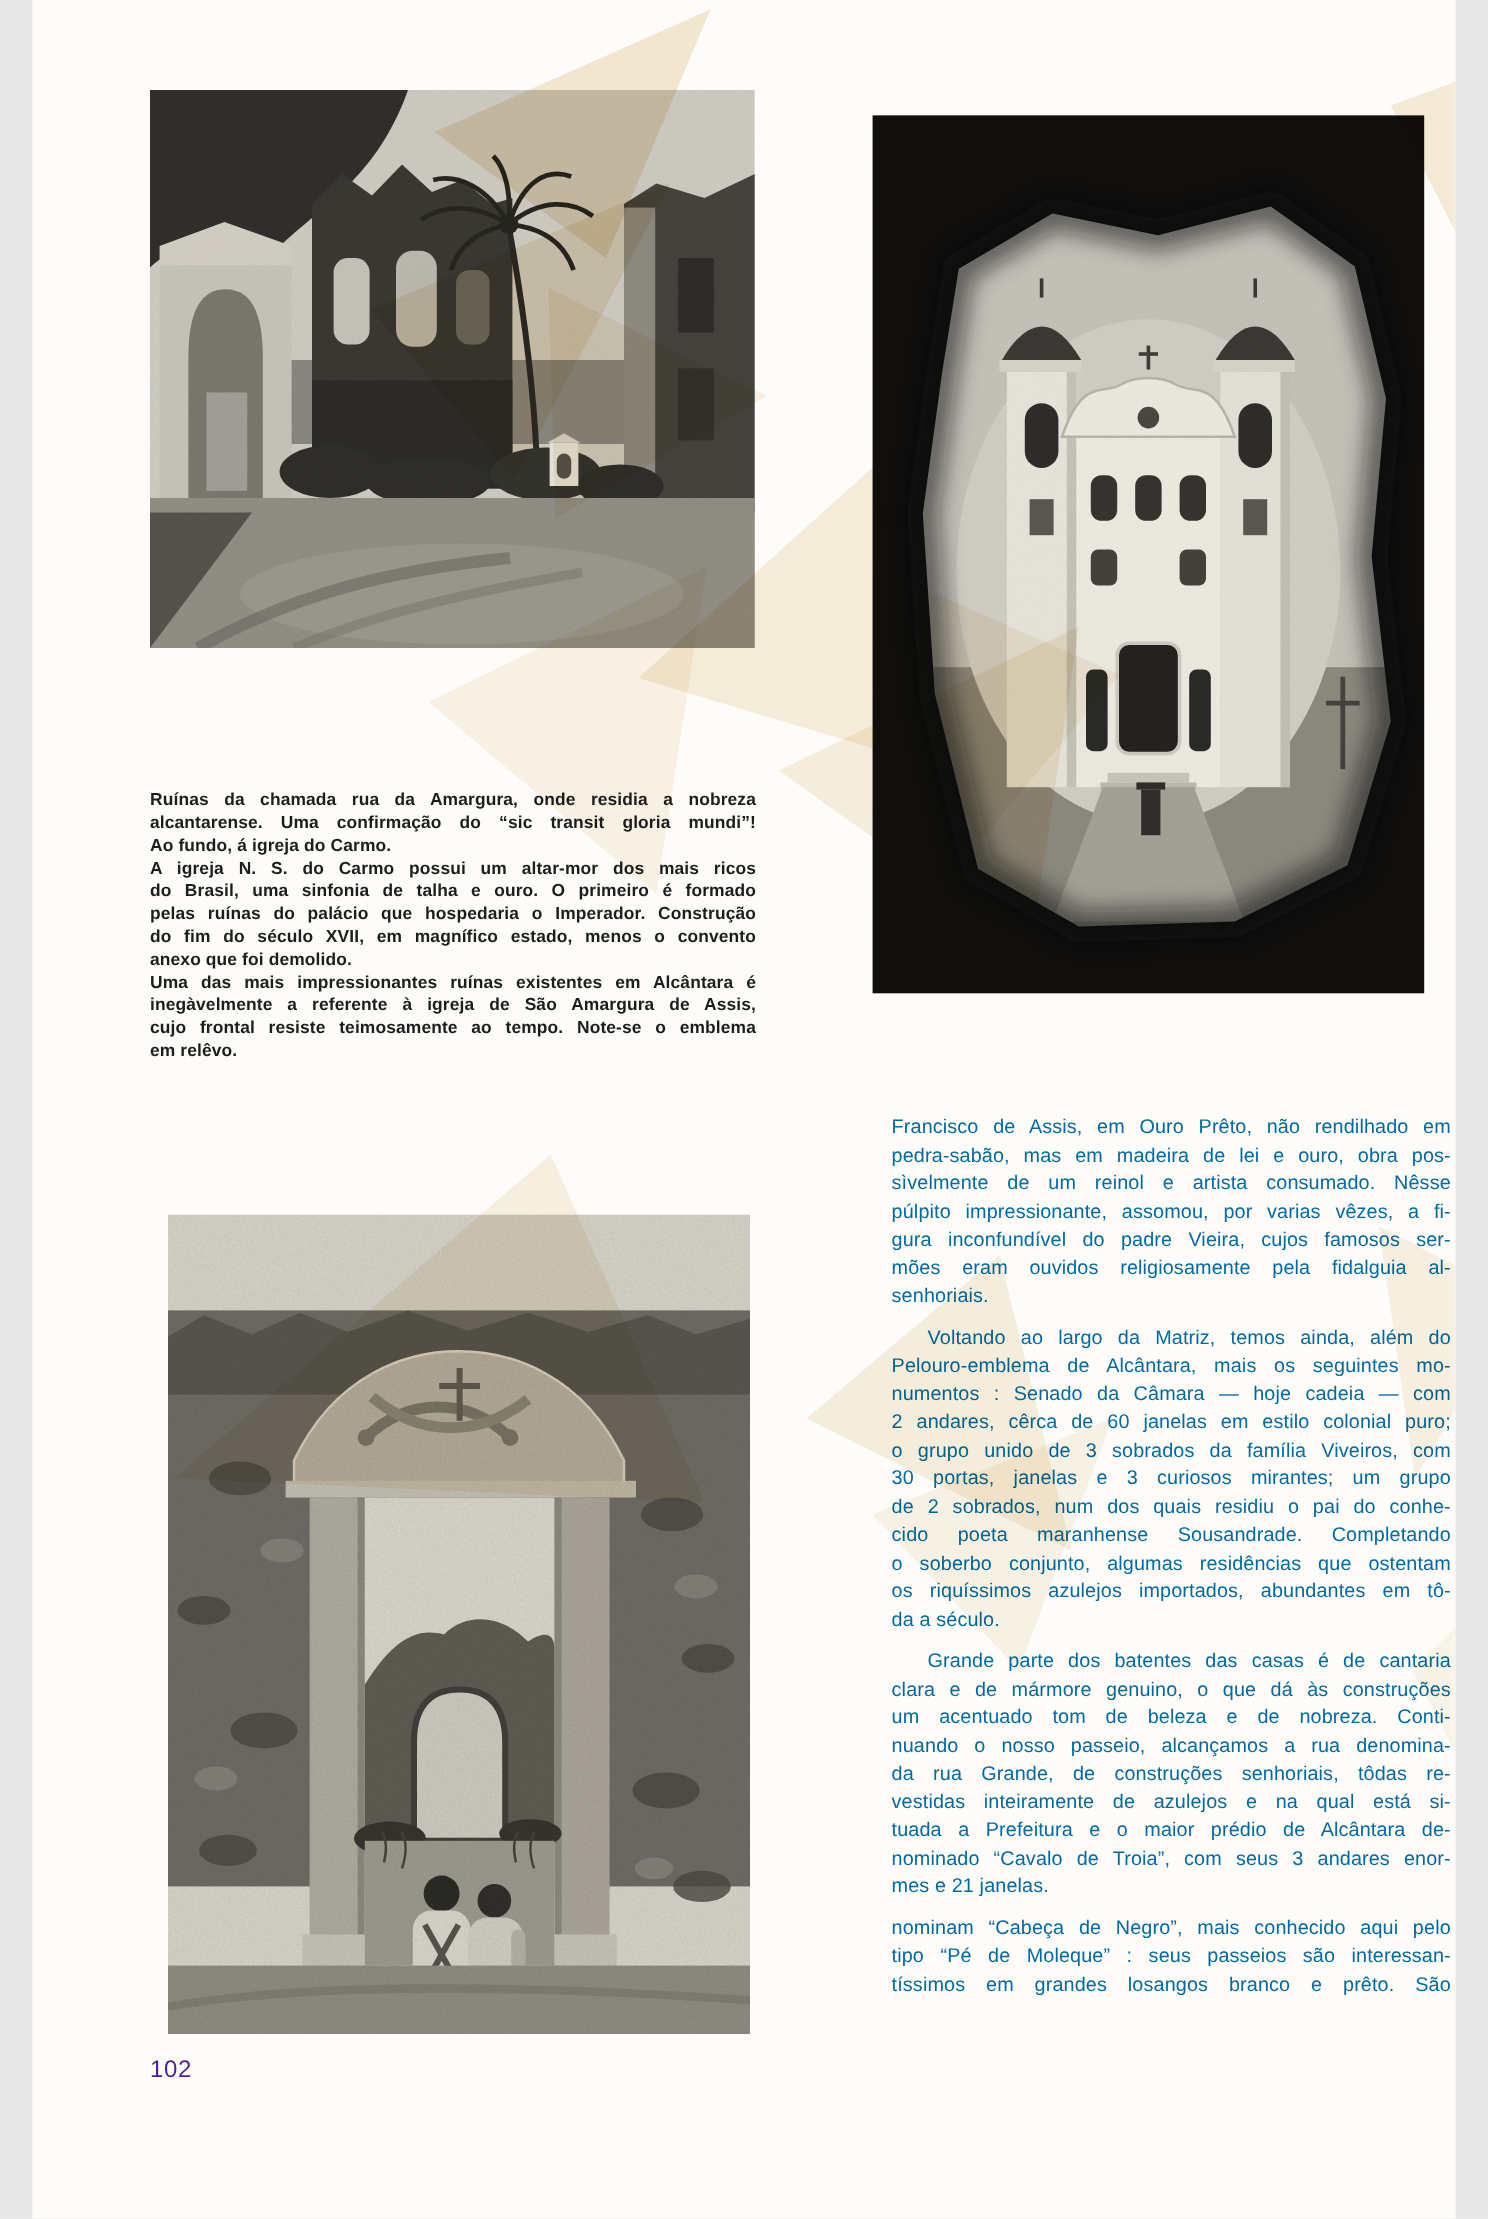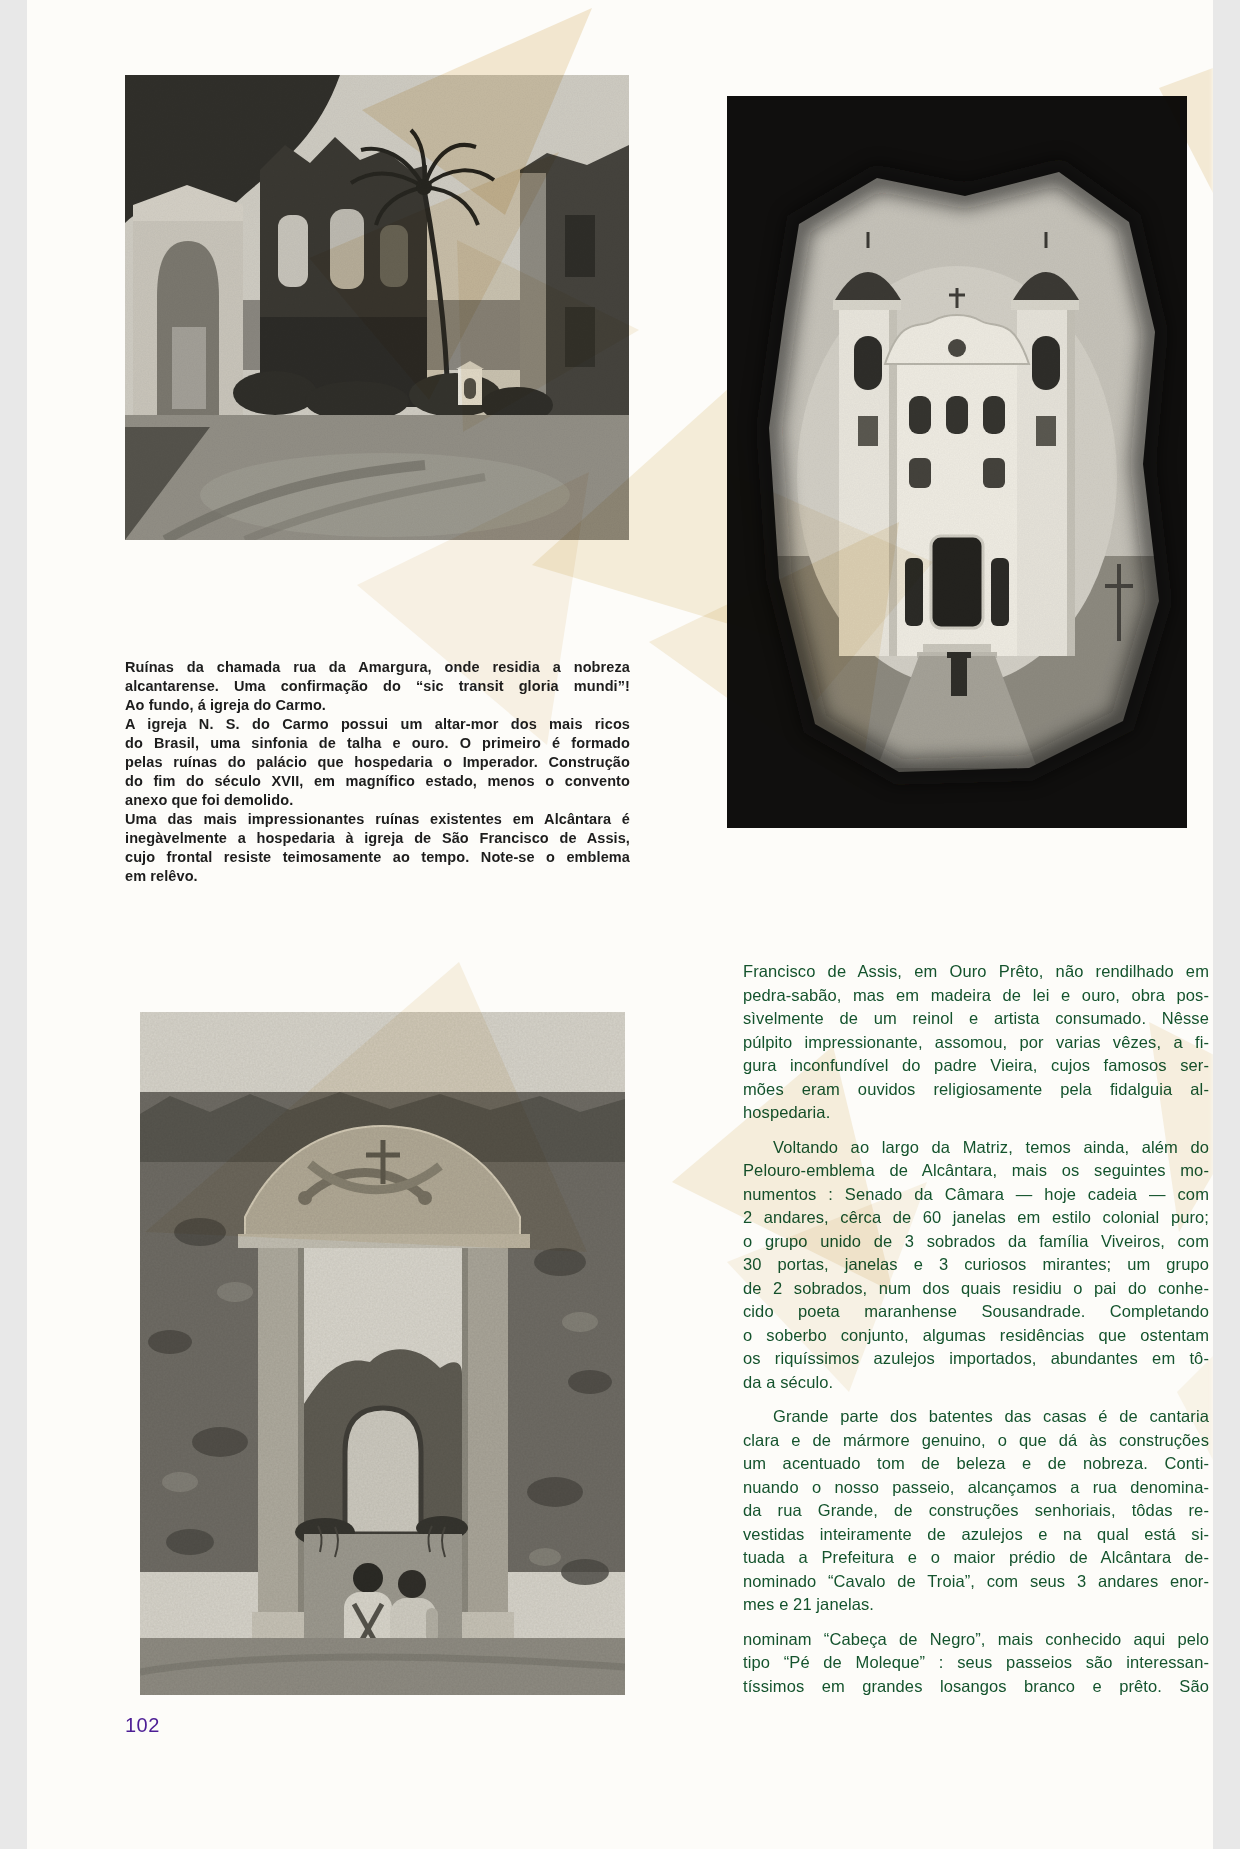--- a/index.html
+++ b/index.html
@@ -11,22 +11,22 @@
   .photo{position:absolute;z-index:1;line-height:0;}
   .photo svg{display:block;}
   .caption{
     position:absolute;left:98px;top:658px;width:505px;z-index:1;
     font-size:14.5px;font-weight:700;line-height:19px;color:#1d1d1d;
     letter-spacing:.1px;
   }
   .cline{text-align:justify;text-align-last:justify;}
   .cline.last{text-align-last:left;}
   .bodycol{
-    position:absolute;left:716px;top:960px;width:466px;z-index:1;
-    font-size:16.5px;line-height:23.5px;color:#14532d;letter-spacing:.1px;
+    position:absolute;left:716px;top:928px;width:466px;z-index:1;
+    font-size:16.5px;line-height:23.5px;color:#0369a1;letter-spacing:.1px;
   }
   .bpara{margin:0 0 11px 0;}
   .bline{text-align:justify;text-align-last:justify;}
   .bline.last{text-align-last:left;}
   .bline.indent{text-indent:30px;}
   .pagenum{
     position:absolute;left:98px;top:1714px;z-index:1;
     font-size:20px;color:#4c1d95;letter-spacing:.5px;
   }
   .stain{
@@ -165,21 +165,21 @@
 
   <div class="cline">Ruínas da chamada rua da Amargura, onde residia a nobreza</div>
       <div class="cline">alcantarense.  Uma confirmação do “sic transit gloria mundi”!</div>
       <div class="cline last">Ao fundo, á igreja do Carmo.</div>
       <div class="cline">A igreja N. S. do Carmo possui um altar-mor dos mais ricos</div>
       <div class="cline">do Brasil, uma sinfonia de talha e ouro.  O primeiro é formado</div>
       <div class="cline">pelas ruínas do palácio que hospedaria o Imperador.  Construção</div>
       <div class="cline">do fim do século XVII, em magnífico estado, menos o convento</div>
       <div class="cline last">anexo que foi demolido.</div>
       <div class="cline">Uma das mais impressionantes ruínas existentes em Alcântara é</div>
-      <div class="cline">inegàvelmente a hospedaria à igreja de São Francisco de Assis,</div>
+      <div class="cline">inegàvelmente a referente à igreja de São Amargura de Assis,</div>
       <div class="cline">cujo frontal resiste teimosamente ao tempo.  Note-se o emblema</div>
       <div class="cline last">em relêvo.</div>
     </div>
 
   <div class="photo" style="left:113px;top:1012px;width:485px;height:683px;">
     <svg width="485" height="683" viewBox="0 0 485 683" xmlns="http://www.w3.org/2000/svg">
       <defs>
         <filter id="noiseC" x="0" y="0" width="100%" height="100%">
           <feTurbulence type="fractalNoise" baseFrequency="0.55" numOctaves="3" stitchTiles="stitch"></feTurbulence>
           <feColorMatrix type="matrix" values="0 0 0 0 0.42 0 0 0 0 0.41 0 0 0 0 0.38 0 0 0 0.4 0"></feColorMatrix>
@@ -251,21 +251,21 @@
 
   <div class="bodycol">
     <div class="bpara">
 
     <div class="bline">Francisco de Assis, em Ouro Prêto, não rendilhado em</div>
         <div class="bline">pedra-sabão, mas em madeira de lei e ouro, obra pos-</div>
         <div class="bline">sìvelmente de um reinol e artista consumado.  Nêsse</div>
         <div class="bline">púlpito impressionante, assomou, por varias vêzes, a fi-</div>
         <div class="bline">gura inconfundível do padre Vieira, cujos famosos ser-</div>
         <div class="bline">mões eram ouvidos religiosamente pela fidalguia al-</div>
-        <div class="bline last">hospedaria.</div>
+        <div class="bline last">senhoriais.</div>
       </div>
     <div class="bpara">
 
     <div class="bline indent">Voltando ao largo da Matriz, temos ainda, além do</div>
         <div class="bline">Pelouro-emblema de Alcântara, mais os seguintes mo-</div>
         <div class="bline">numentos : Senado da Câmara — hoje cadeia — com</div>
         <div class="bline">2 andares, cêrca de 60 janelas em estilo colonial puro;</div>
         <div class="bline">o grupo unido de 3 sobrados da família Viveiros, com</div>
         <div class="bline">30 portas, janelas e 3 curiosos mirantes; um grupo</div>
         <div class="bline">de 2 sobrados, num dos quais residiu o pai do conhe-</div>

